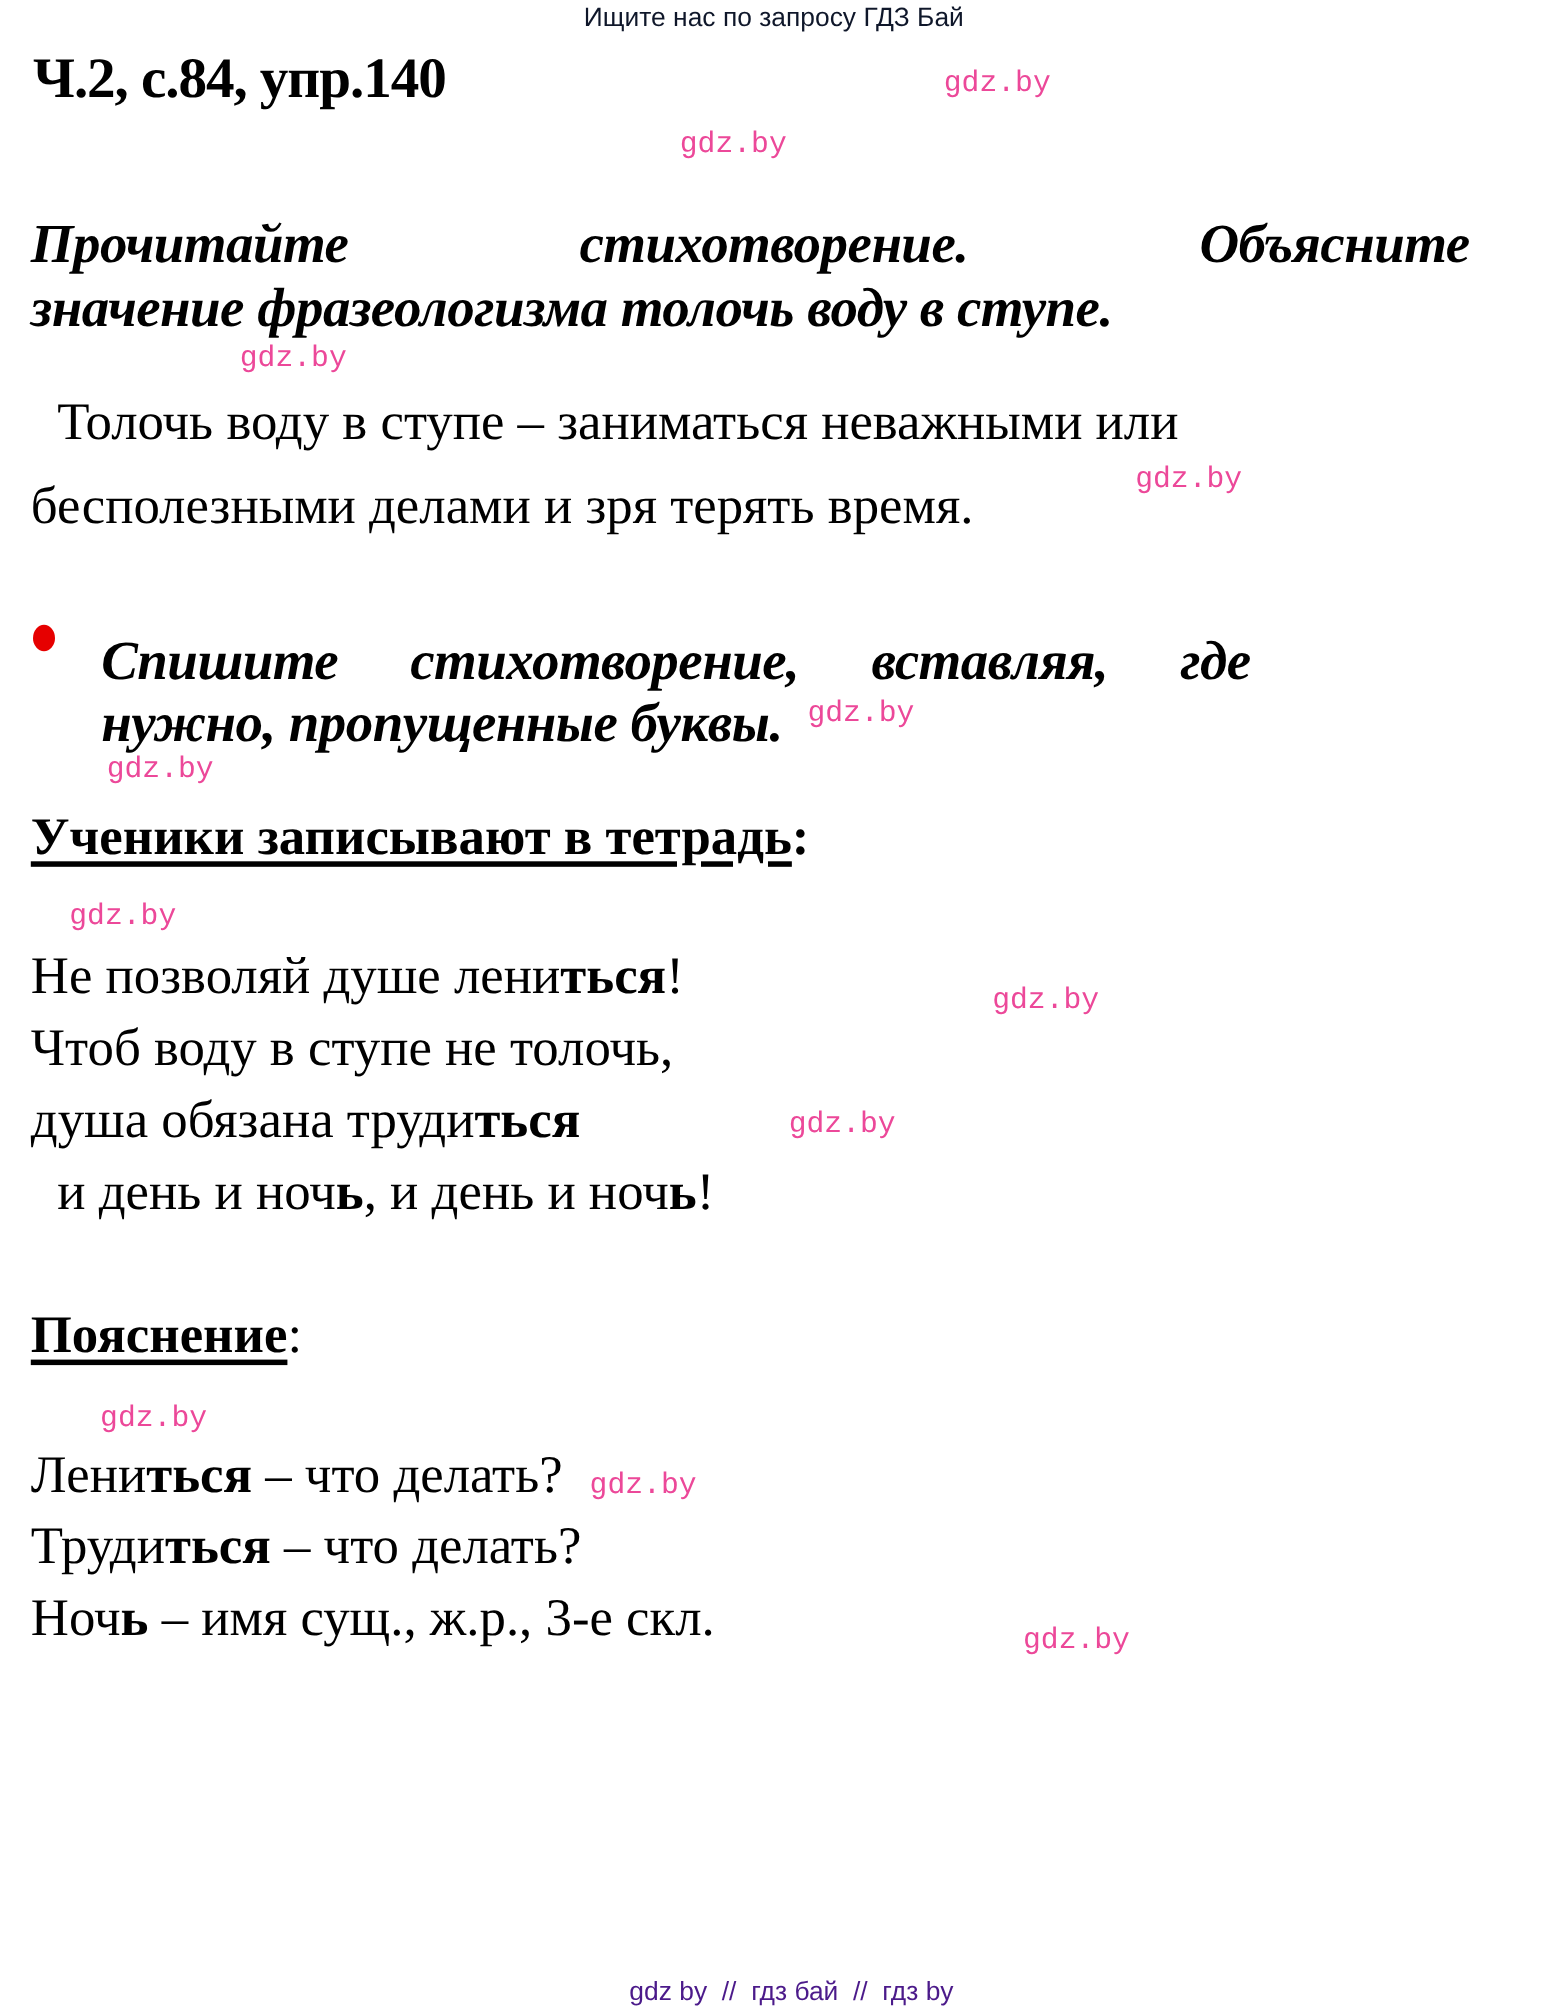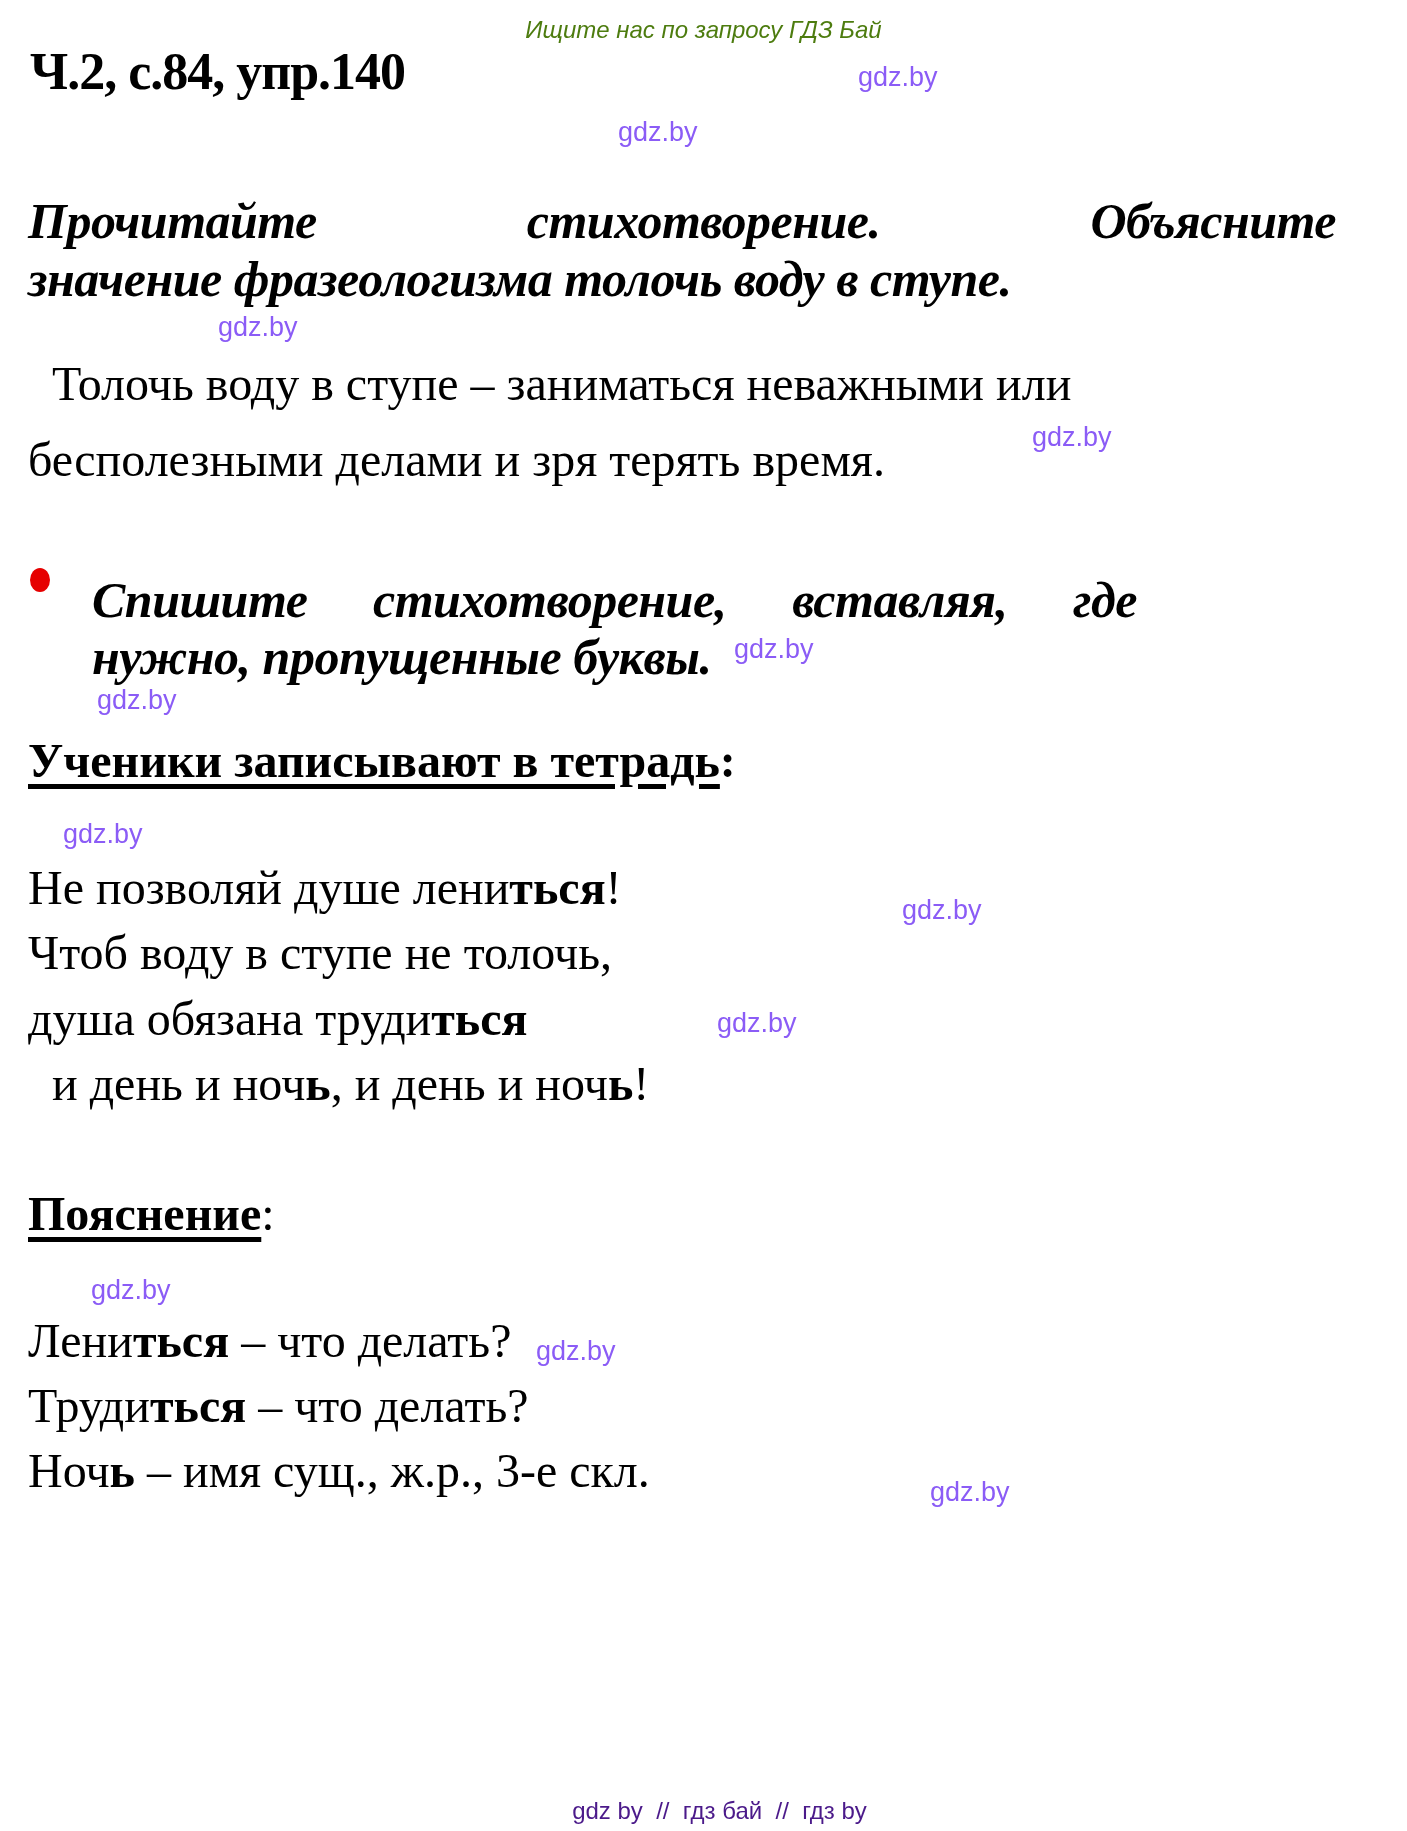--- a/index.html
+++ b/index.html
@@ -1,20 +1,20 @@
 <!DOCTYPE html>
 <html><head>
 <meta charset="utf-8">
 <style>
   html, body { margin: 0; padding: 0; background: #ffffff; }
   body { width: 1407px; height: 1831px; position: relative; overflow: hidden; color: #000; }
   .abs { position: absolute; white-space: nowrap; }
-  .banner { font-family: "Liberation Sans", sans-serif; font-size: 24px; color: #4d7c0f; left: 0; width: 1407px; text-align: center; top: 16px; font-style: italic; }
+  .banner { font-family: "Liberation Sans", sans-serif; font-size: 24px; color: #0f172a; left: 0; width: 1407px; text-align: center; top: 3px; }
   .footer { font-family: "Liberation Sans", sans-serif; font-size: 24px; color: #4b1a8a; left: 0; width: 1407px; text-align: center; top: 1797px; }
-  .wm { font-family: Liberation Sans, sans-serif; font-size: 27px; color: #8b5cf6; }
+  .wm { font-family: Liberation Mono, monospace; font-size: 27px; color: #ec4899; }
   .title { font-family: "Liberation Serif", serif; font-weight: bold; font-size: 52px; letter-spacing: -1px; }
   .task { font-family: "Liberation Serif", serif; font-weight: bold; font-style: italic; font-size: 50px; letter-spacing: -0.5px; margin-top: 24px; }
   .justify { width: 1308px; text-align: justify; text-align-last: justify; }
   .serif { font-family: "Liberation Serif", serif; font-size: 48px; }
   .head { font-family: "Liberation Serif", serif; font-weight: bold; font-size: 48px; }
   .head u { text-decoration-thickness: 5px; text-underline-offset: 7px; }
   .bullet { width: 20px; height: 24px; border-radius: 50%; background: #e60000; }
   b.ch { font-weight: bold; }
 </style>
 </head>

